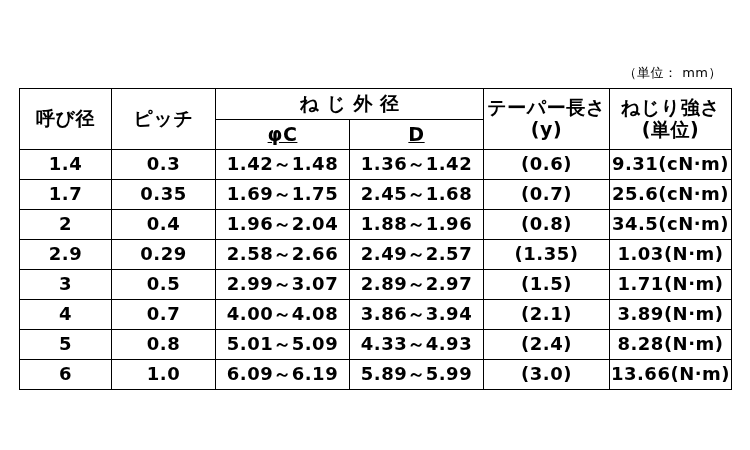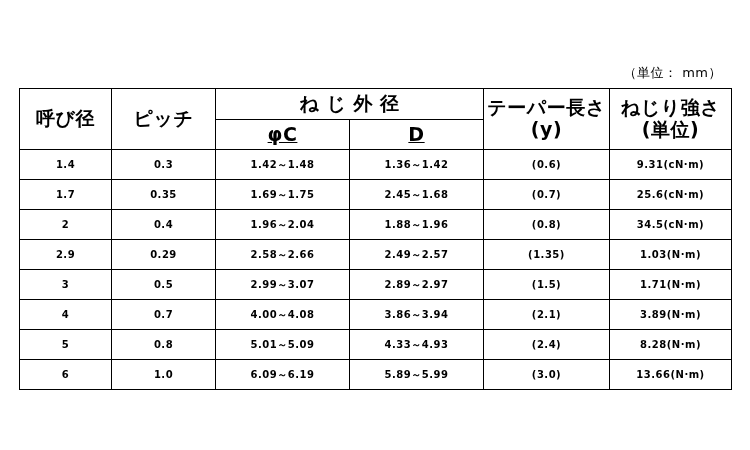--- a/index.html
+++ b/index.html
@@ -36,21 +36,21 @@
     top: 88px;
     width: 712px;
     border-collapse: collapse;
     table-layout: fixed;
   }
   table.spec td, table.spec th {
     border: 1px solid #000000;
     text-align: center;
     vertical-align: middle;
     font-weight: bold;
-    font-size: 10px;
+    font-size: 18px;
     padding: 0;
     letter-spacing: 0.5px;
     line-height: 1.15;
   }
   table.spec thead th {
     font-size: 19px;
   }
   .hdr-row1 th { height: 30px; }
   .hdr-row2 th { height: 29px; text-decoration: underline; }
   tbody tr td { height: 29px; }

